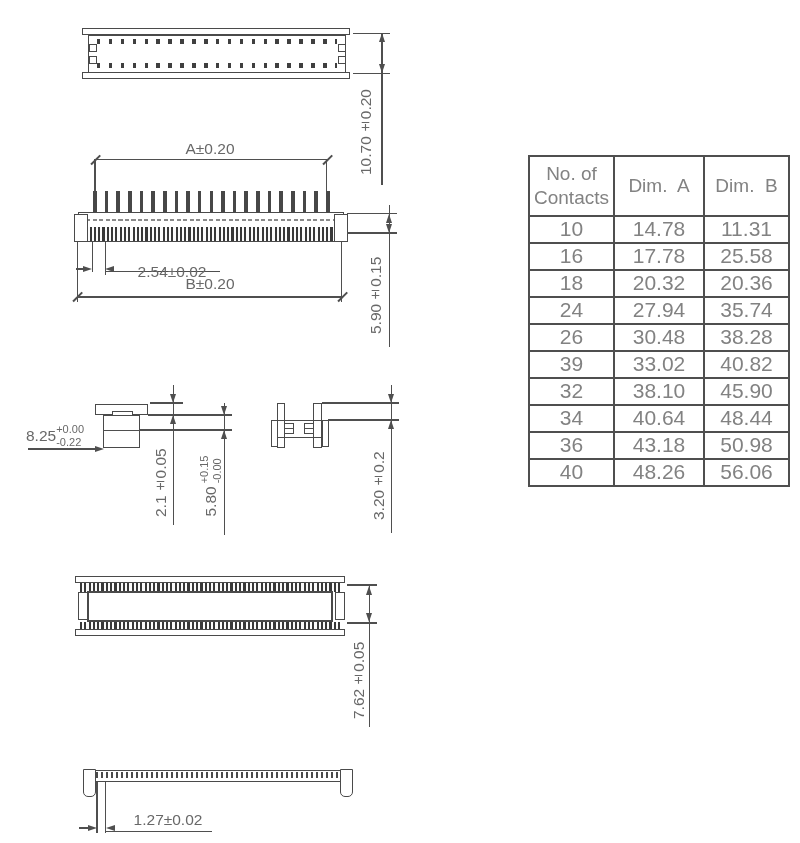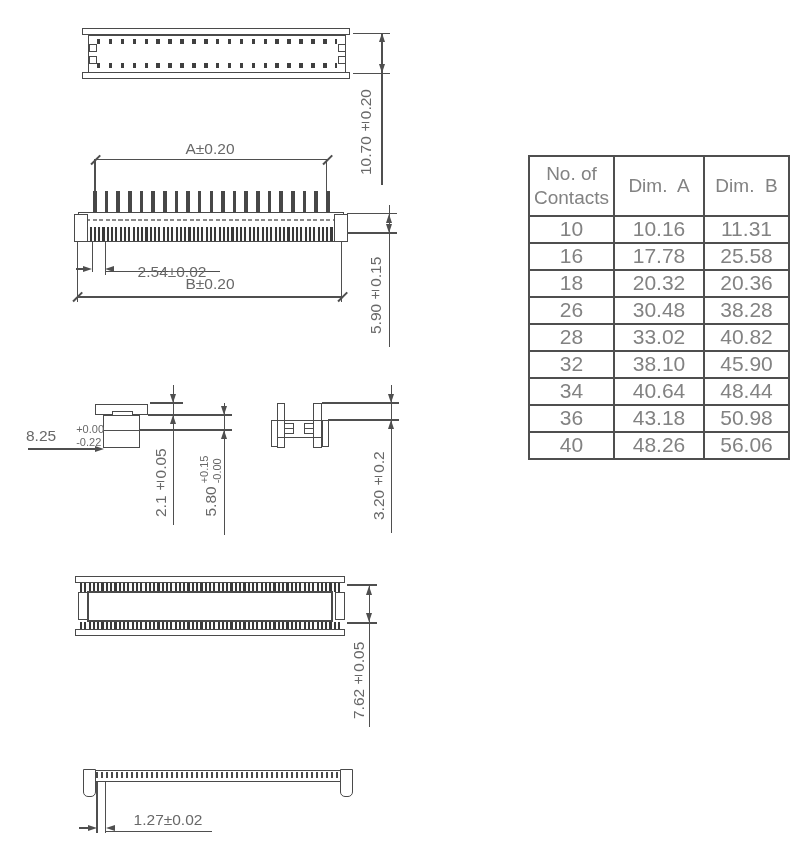--- a/index.html
+++ b/index.html
@@ -18,21 +18,21 @@
   .hlabel{position:absolute;font-size:15.5px;color:#686868;text-align:center;white-space:nowrap;}
   .vlabel{position:absolute;writing-mode:vertical-rl;transform:rotate(180deg);
           font-size:15.5px;color:#686868;width:20px;text-align:center;white-space:nowrap;
           display:flex;align-items:center;justify-content:center;}
   .dots{position:absolute;background:repeating-linear-gradient(90deg,#3f3f3f 0 3.5px,transparent 3.5px 11.9px);}
   .pins{position:absolute;background:repeating-linear-gradient(90deg,#474747 0 3.6px,transparent 3.6px 11.65px);}
   .dashrow{position:absolute;background:repeating-linear-gradient(90deg,#8a8a8a 0 4px,transparent 4px 6.5px);}
   .serr{position:absolute;background:repeating-linear-gradient(90deg,#383838 0 2.1px,#fbfbfb 2.1px 4.3px);}
   .teeth{position:absolute;background:repeating-linear-gradient(90deg,#4a4a4a 0 2px,transparent 2px 5px);}
   .tolpair{display:inline-flex;flex-direction:column;font-size:11px;line-height:1.15;color:#686868;}
-  .sideLbl{position:absolute;display:flex;align-items:center;gap:20px;color:#686868;}
+  .sideLbl{position:absolute;display:flex;align-items:center;gap:0;color:#686868;}
   .rot90{position:absolute;display:flex;align-items:center;gap:3px;transform:rotate(-90deg);color:#686868;}
   #spec-table{position:absolute;left:528px;top:155px;border-collapse:collapse;color:#828282;background:#fff;}
   #spec-table th,#spec-table td{border:2px solid #4f4f4f;text-align:center;font-weight:normal;box-sizing:border-box;}
   #spec-table th{font-size:19px;line-height:1.25;padding:5px 4px;white-space:pre;}
   #spec-table td{font-size:21px;height:27px;padding:0 4px;}
   .c1{width:85px;} .c2{width:90px;} .c3{width:85px;}
 </style>
 </head>
 <body>
 
@@ -219,40 +219,45 @@
       <tr>
         <th class="c1">No. of
 Contacts</th>
         <th class="c2">Dim.  A</th>
         <th class="c3">Dim.  B</th>
       </tr>
     </thead>
     <tbody>
       <tr>
           <td>10</td>
-          <td>10.16</td>
+          <td>14.78</td>
           <td>11.31</td>
         </tr>
       <tr>
           <td>16</td>
           <td>17.78</td>
           <td>25.58</td>
         </tr>
       <tr>
           <td>18</td>
           <td>20.32</td>
           <td>20.36</td>
         </tr>
       <tr>
+          <td>24</td>
+          <td>27.94</td>
+          <td>35.74</td>
+        </tr>
+      <tr>
           <td>26</td>
           <td>30.48</td>
           <td>38.28</td>
         </tr>
       <tr>
-          <td>28</td>
+          <td>39</td>
           <td>33.02</td>
           <td>40.82</td>
         </tr>
       <tr>
           <td>32</td>
           <td>38.10</td>
           <td>45.90</td>
         </tr>
       <tr>
           <td>34</td>

